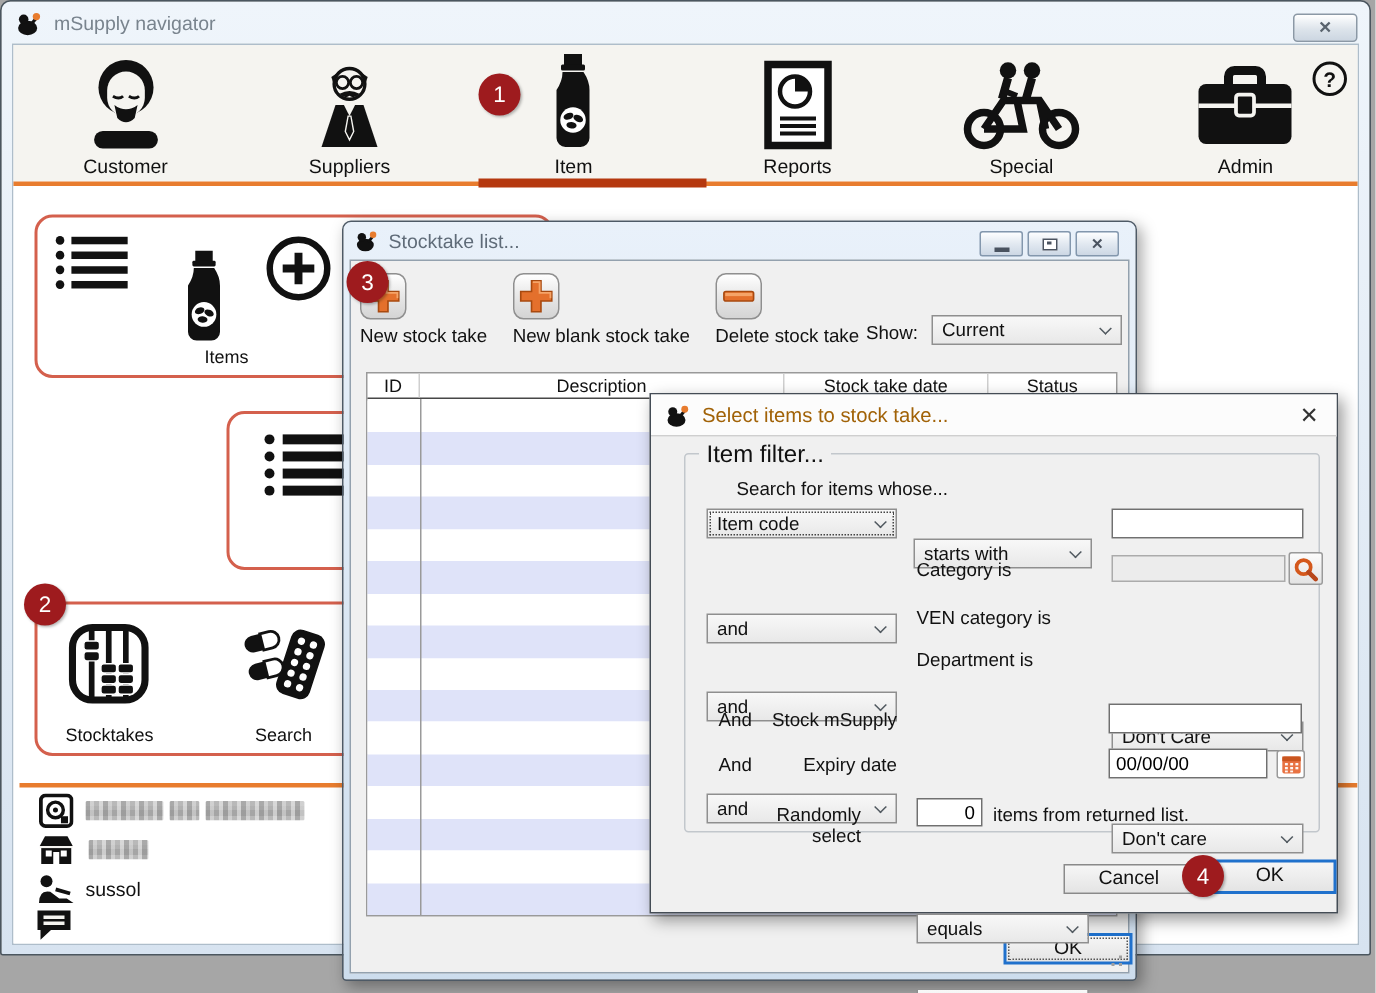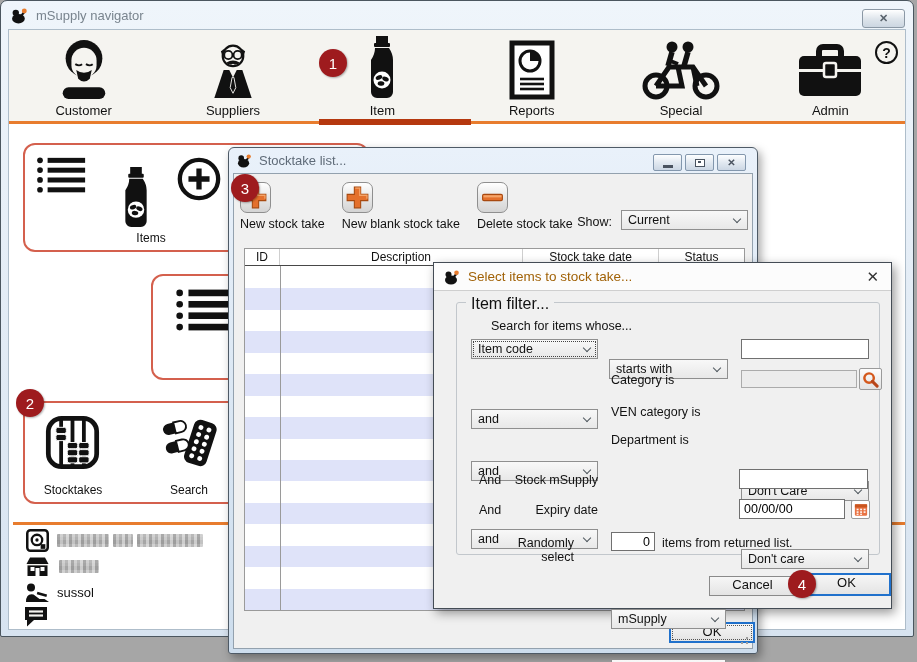--- a/index.html
+++ b/index.html
@@ -516,21 +516,21 @@
     <span>and</span><span class="chev"></span>
   </div>
   <span class="sel-text" style="left:177px;top:170px;">Department is</span>
   <div class="combo abs" style="left:307px;top:166px;width:128px;">
     <span>Don't care</span><span class="chev"></span>
   </div>
 
   <span class="sel-text" style="left:45px;top:210px;">And</span>
   <span class="sel-text" style="left:66px;top:210px;width:98px;text-align:right;">Stock mSupply</span>
   <div class="combo abs" style="left:177px;top:206px;width:115px;">
-    <span>mSupply</span><span class="chev"></span>
+    <span>equals</span><span class="chev"></span>
   </div>
   <input class="txt abs" style="left: 305px; top: 206px; width: 129px; height: 20px;" value="">
 
   <span class="sel-text" style="left:45px;top:240px;">And</span>
   <span class="sel-text" style="left:66px;top:240px;width:98px;text-align:right;">Expiry date</span>
   <div class="combo abs" style="left:177px;top:236px;width:115px;">
     
   </div>
   <input class="txt abs" style="left: 305px; top: 236px; width: 106px; height: 20px;" value="00/00/00">
   <div class="mini-btn abs" style="left:417px;top:237px;width:19px;height:19px;background:#fff;">

